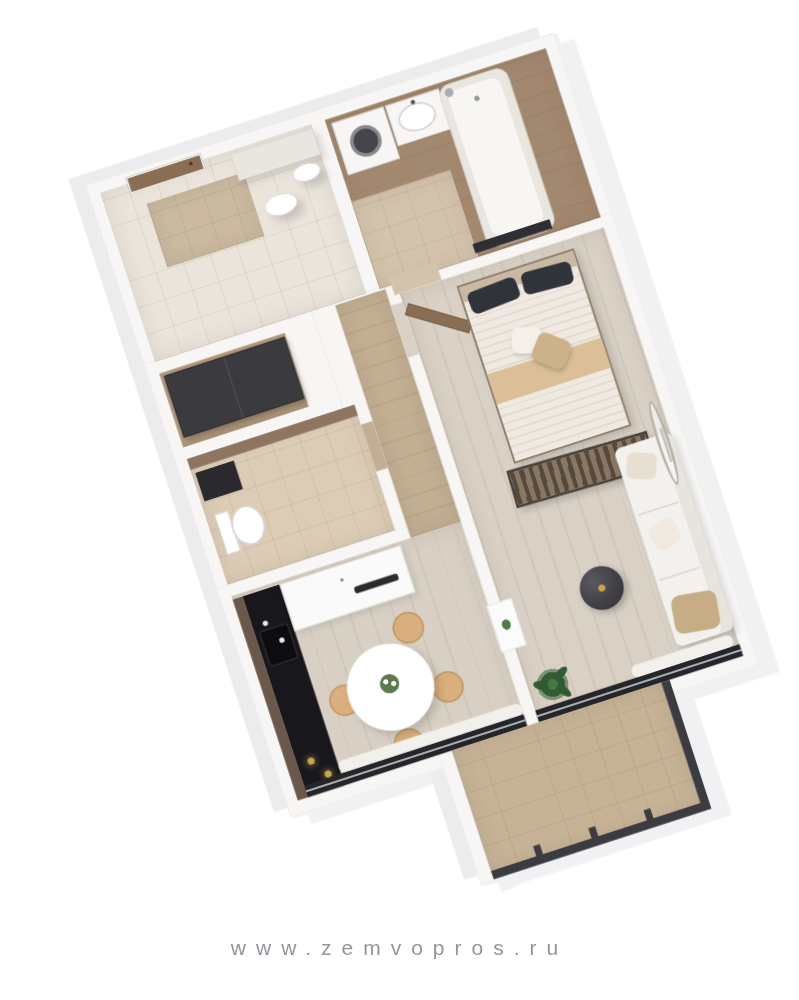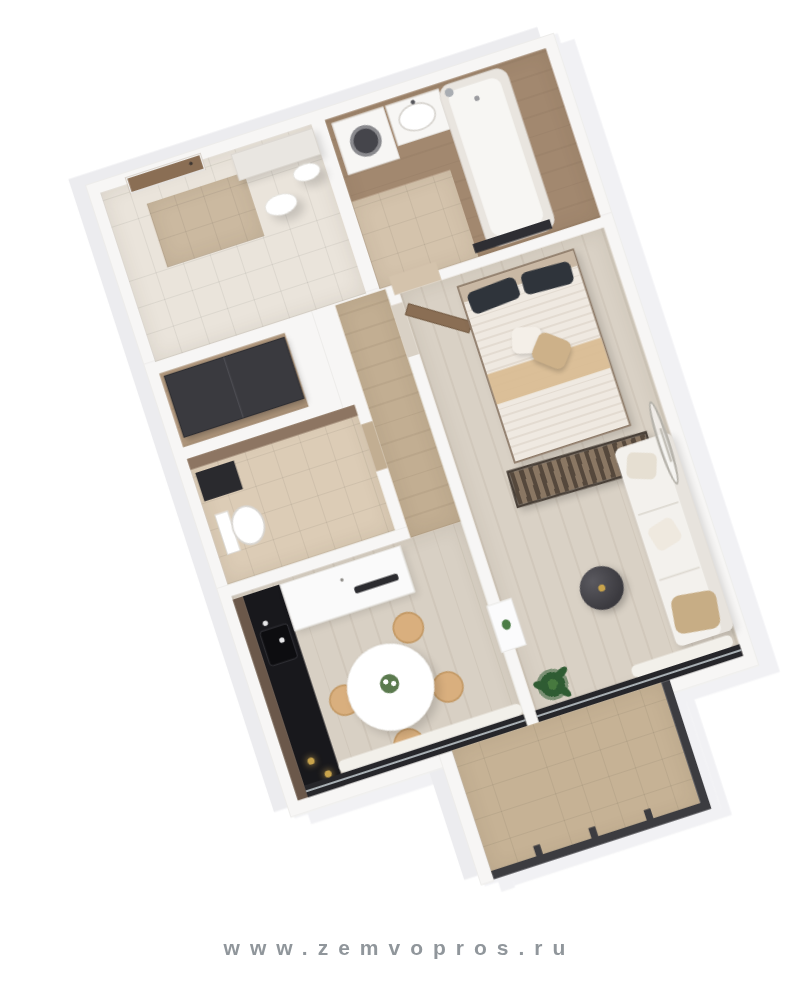--- a/index.html
+++ b/index.html
@@ -18,21 +18,21 @@
   .shell{background:var(--wall,#f7f6f5);border:1px solid var(--wall_edge,#eceae8);box-sizing:border-box;}
   .floor{box-shadow:inset 0 0 22px rgba(70,55,40,.10);}
   .planks-v{background-image:repeating-linear-gradient(90deg, rgba(110,90,70,.08) 0 2px, transparent 2px 24px);}
   .planks-h{background-image:repeating-linear-gradient(0deg, rgba(110,90,70,.10) 0 2px, transparent 2px 22px);}
   .tiles{background-image:
     repeating-linear-gradient(0deg, rgba(0,0,0,.06) 0 1px, transparent 1px 32px),
     repeating-linear-gradient(90deg, rgba(0,0,0,.06) 0 1px, transparent 1px 32px);}
   .round{border-radius:50%;}
   .watermark{
     position:absolute;left:0;right:0;top:936px;text-align:center;
-    color:var(--watermark,#90969b);font-size:21px;letter-spacing:10px;font-weight:700;
+    color:var(--watermark,#90969b);font-size:21px;letter-spacing:10px;font-weight:400;
   }
 </style>
 </head>
 <body>
 
 <div class="plan-wrap">
 
   <div class="abs shell" style="left:0;top:0;width:560px;height:228px;"></div>
   <div class="abs shell" style="left:0;top:214px;width:228px;height:282px;"></div>
   <div class="abs shell" style="left:200px;top:214px;width:116px;height:286px;"></div>

